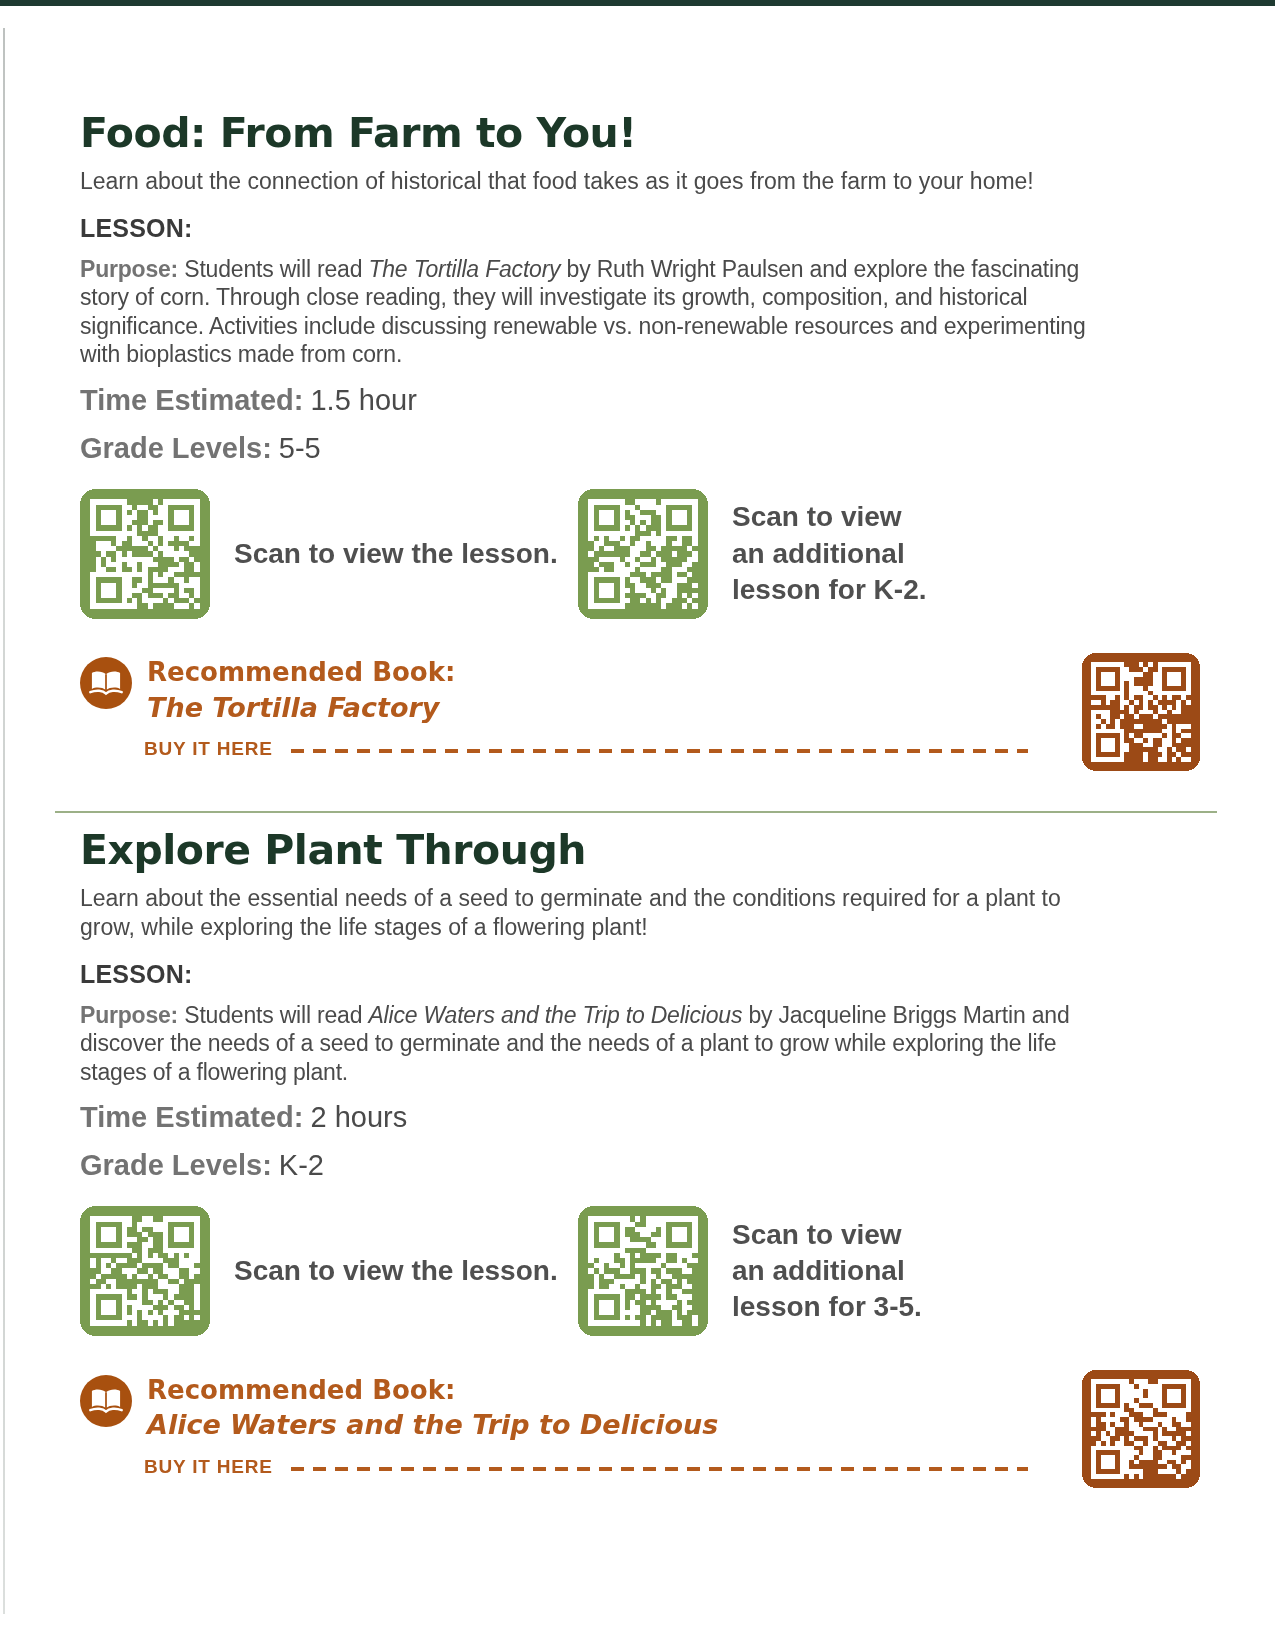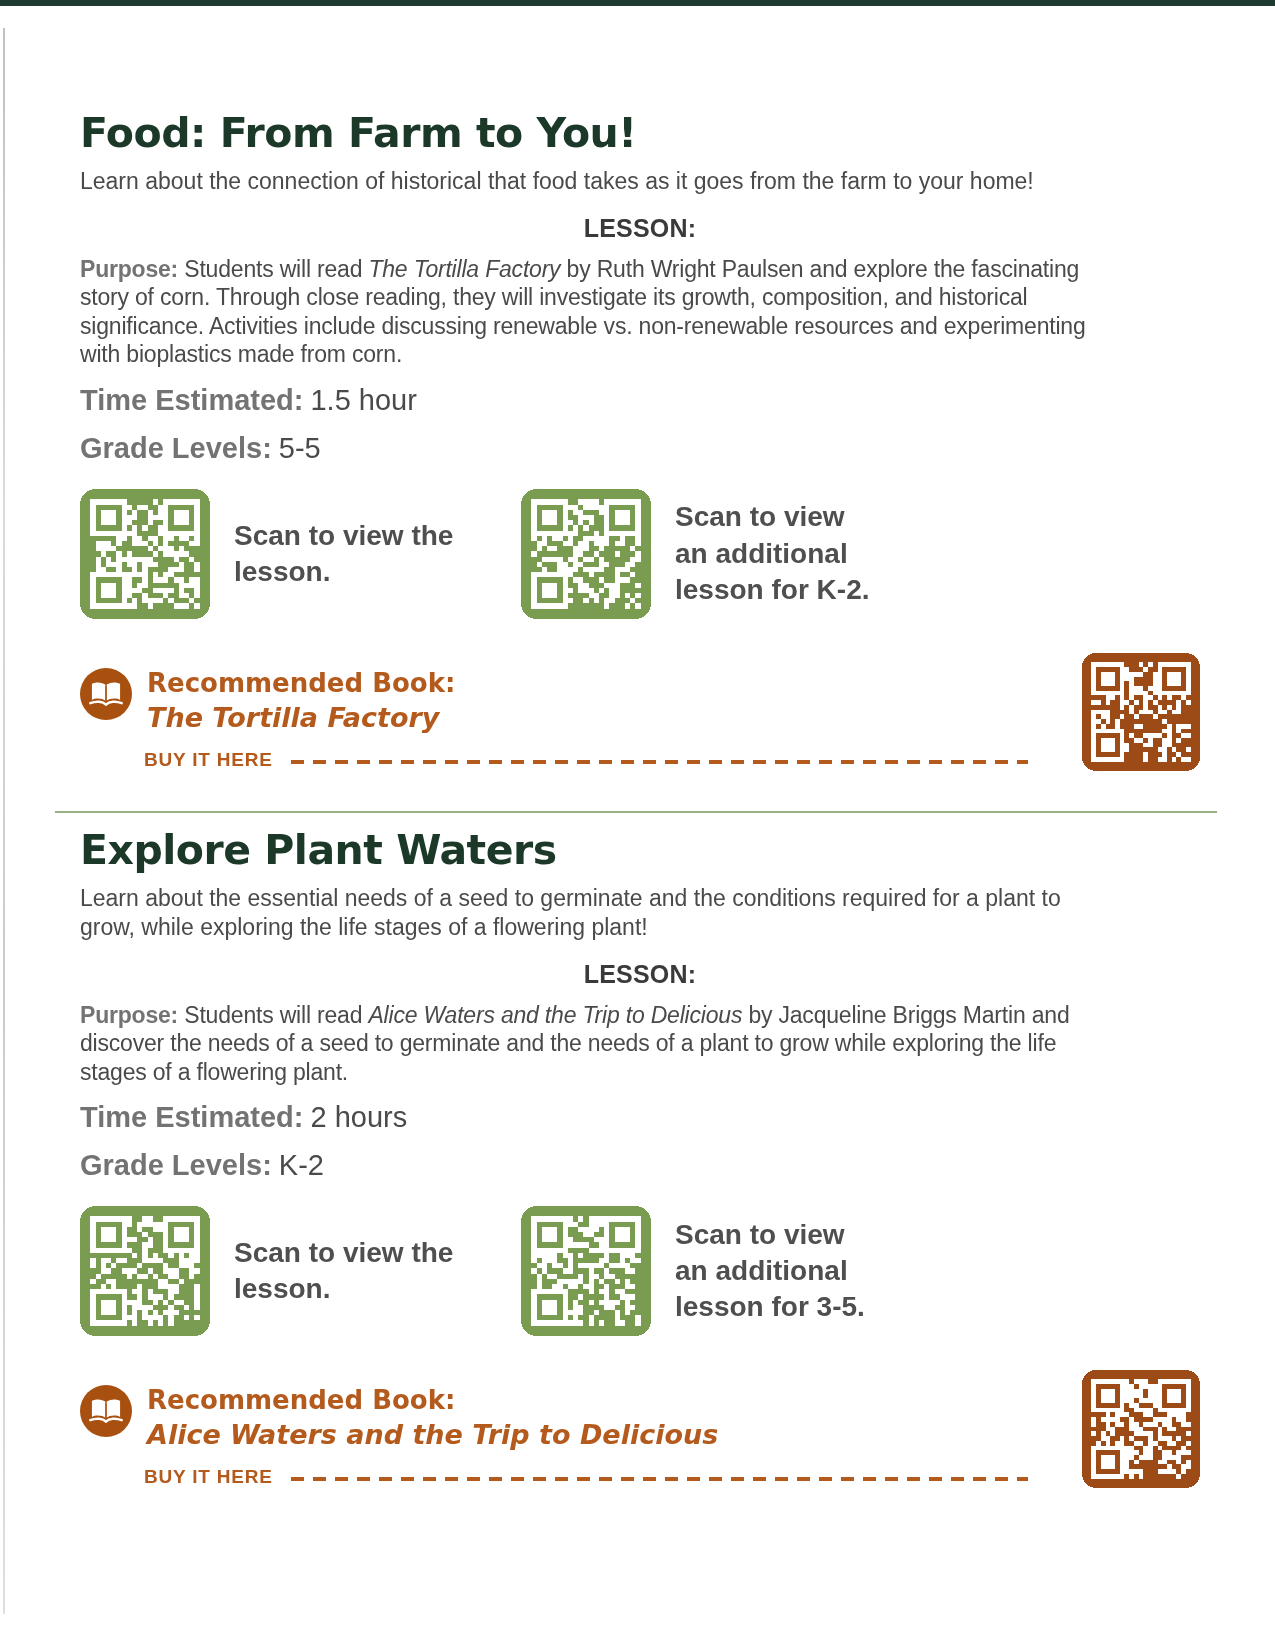--- a/index.html
+++ b/index.html
@@ -12,38 +12,38 @@
   .left-edge{position:absolute;top:28px;bottom:18px;left:3px;width:2px;
     background:linear-gradient(180deg,#9aa09d 0%,#c3c8c5 30%,#aab0ad 60%,#c9cecb 100%);opacity:.65;}
   .content{padding:110px 75px 0 80px;}
 
   h1.title{
     font-family:"DejaVu Sans", sans-serif;
     font-size:41px;font-weight:800;letter-spacing:-.5px;
     color:var(--title-green,#1c3828);margin:0 0 10px 0;line-height:1.15;
   }
   .intro{font-size:23px;line-height:1.25;margin:0;max-width:1010px;}
-  .lesson{font-size:25px;font-weight:bold;color:#3a3a3a;margin:18px 0 0 0;letter-spacing:.2px;text-align:center;}
+  .lesson{font-size:25px;font-weight:bold;color:#3a3a3a;margin:18px 0 0 0;letter-spacing:.2px;}
   .para{font-size:23px;line-height:1.24;margin:12px 0 0 0;max-width:1030px;letter-spacing:-.2px;}
   .para b,.meta b{color:#737373;text-align:center;}
   .para em{font-style:italic;}
   .meta{font-size:29px;margin:15px 0 0 0;}
   .meta .val{margin-left:7px;}
 
   .qr-row{display:flex;align-items:flex-start;margin-top:24px;}
   .qr-pair{display:flex;align-items:center;}
-  .qr-pair.main{width:441px;}
+  .qr-pair.main{width:498px;}
   .qr{width:130px;height:130px;flex:0 0 auto;}
   .qr svg{width:100%;height:100%;display:block;shape-rendering:crispEdges;}
   .caption{
     font-size:28px;font-weight:bold;color:#4f4f4f;line-height:1.3;
     margin-left:24px;white-space:pre-line;
   }
 
-  .rec-row{display:flex;align-items:flex-end;margin-top:28px;}
+  .rec-row{display:flex;align-items:center;margin-top:28px;}
   .rec-left{flex:1;margin-right:26px;}
   .rec-head{display:flex;align-items:flex-start;}
   .book-badge{width:52px;height:52px;flex:0 0 auto;display:block;}
   .book-badge svg{width:100%;height:100%;display:block;}
   .rec-text{margin-left:15px;}
   .rec-label{
     font-family:"DejaVu Sans", sans-serif;
     font-size:26px;font-weight:800;color:var(--brown-text,#b35a1c);line-height:1.2;
   }
   .rec-title{
@@ -826,21 +826,21 @@
               <rect x="22" y="22" width="1" height="1"></rect>
             </g>
           </svg>
         </div>
     </div>
   </section>
 
   <hr class="divider">
 
   <section>
-    <h1 class="title">Explore Plant Waters</h1>
+    <h1 class="title">Explore Plant Through</h1>
     <p class="intro">Learn about the essential needs of a seed to germinate and the conditions required for a plant to grow, while exploring the life stages of a flowering plant!</p>
     <p class="lesson">LESSON:</p>
     <p class="para"><b>Purpose:</b><span> Students will read </span><em>Alice Waters and the Trip to Delicious</em><span> by Jacqueline Briggs Martin and discover the needs of a seed to germinate and the needs of a plant to grow while exploring the life stages of a flowering plant.</span></p>
     <p class="meta"><b>Time Estimated:</b><span class="val">2 hours</span></p>
     <p class="meta"><b>Grade Levels:</b><span class="val">K-2</span></p>
 
     <div class="qr-row">
       <div class="qr-pair main">
         <div class="qr">
             <svg xmlns="http://www.w3.org/2000/svg" viewBox="0 0 25 25">

